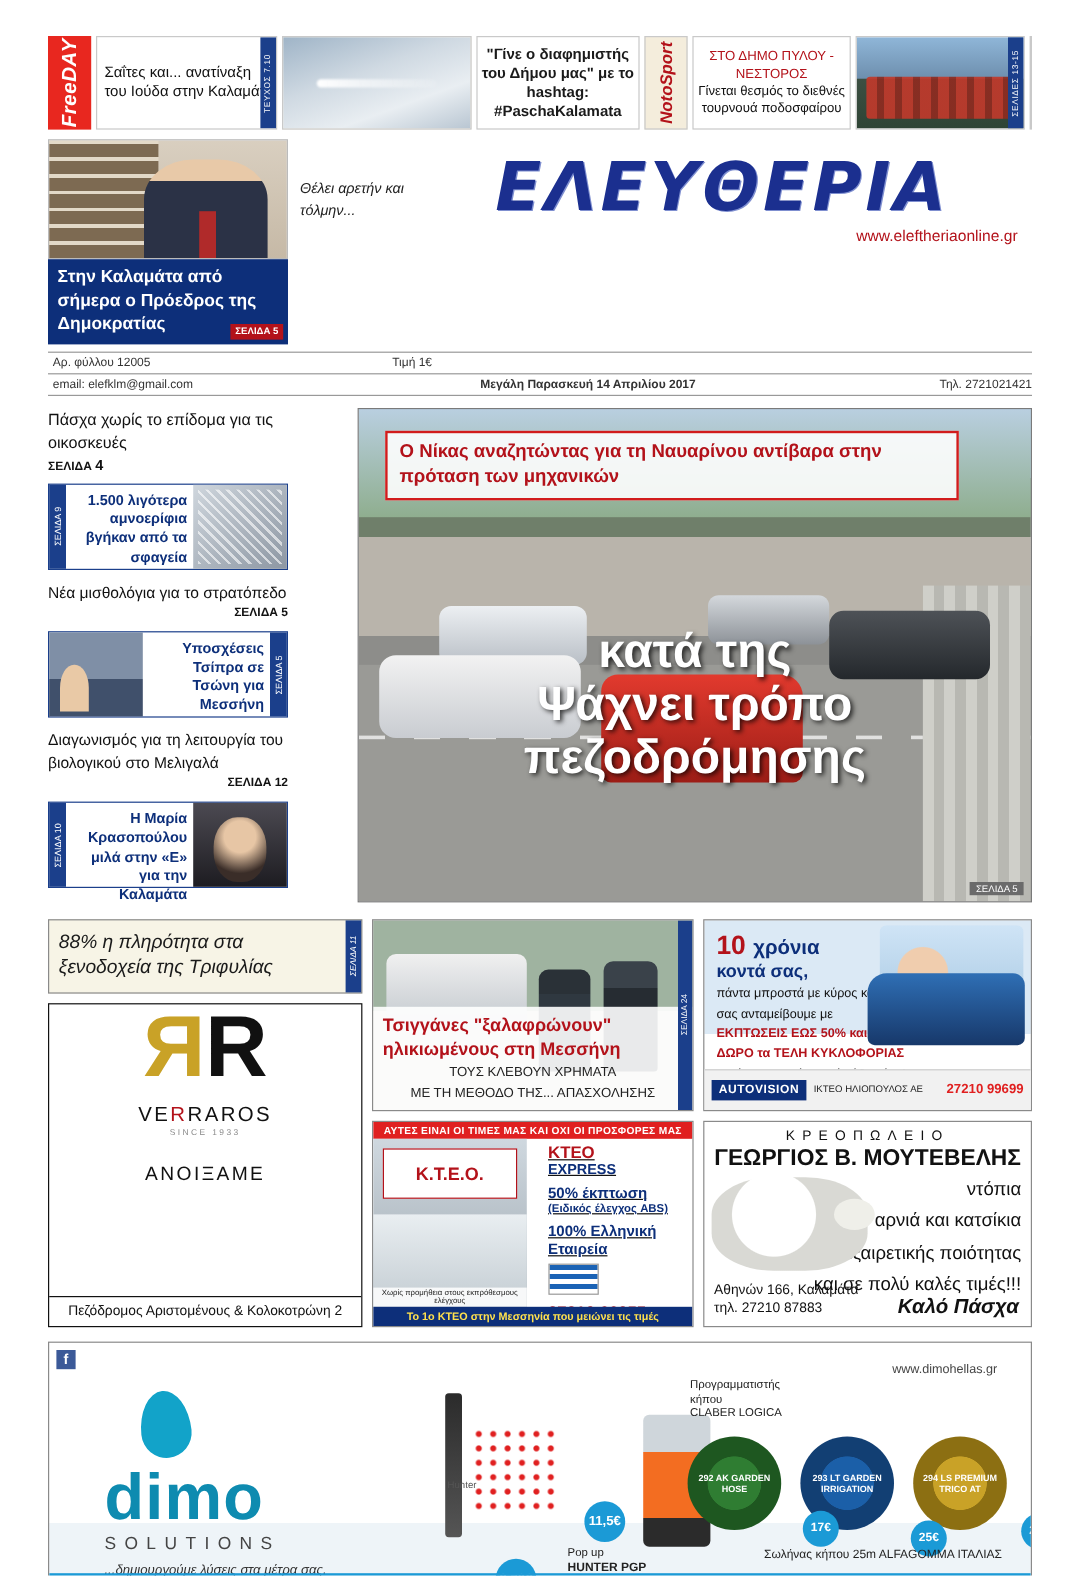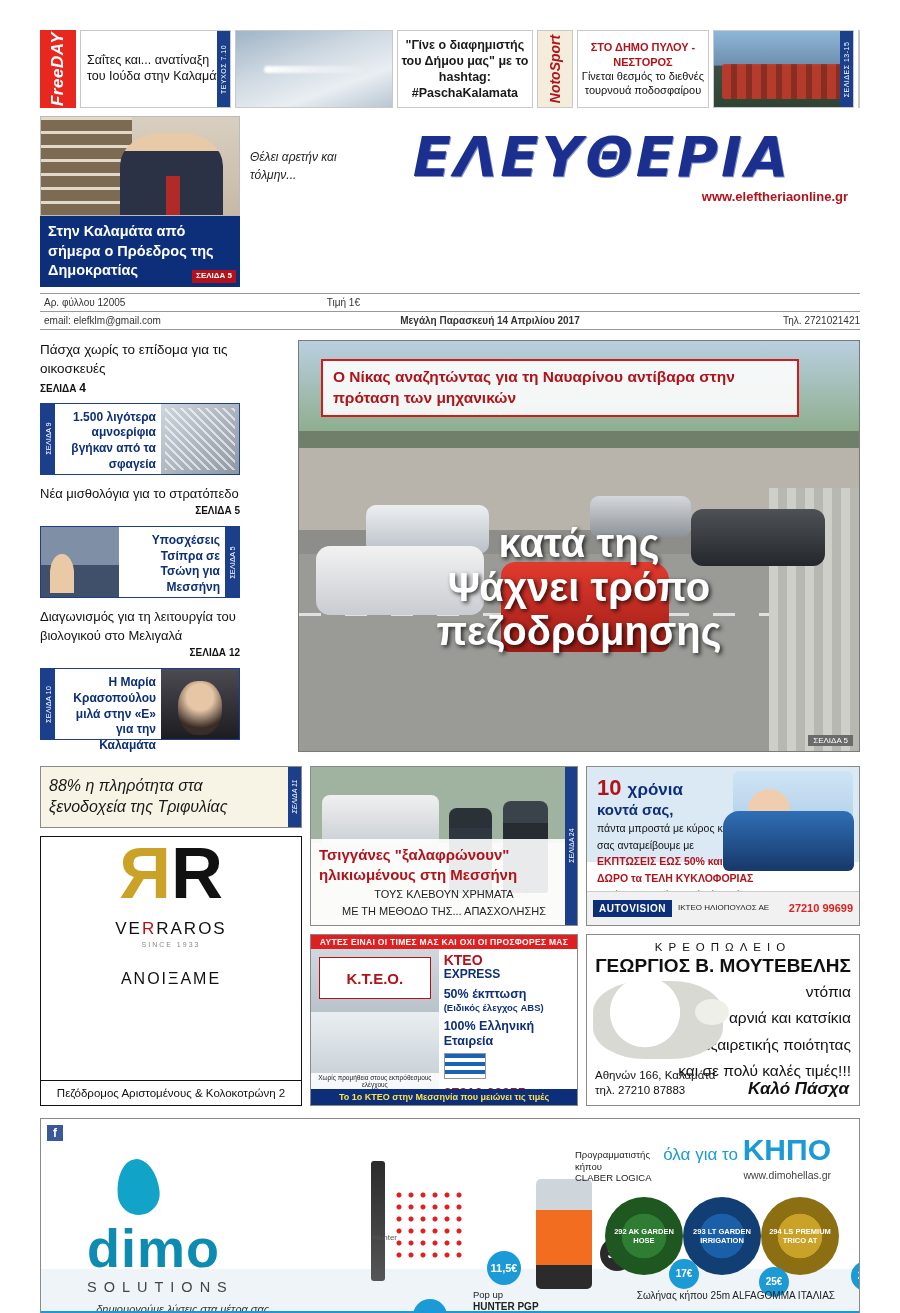--- a/index.html
+++ b/index.html
@@ -45,21 +45,21 @@
   }
   .tb3 { width: 145px; background: #fff; display:flex; align-items:center; justify-content:center;}
   .tb3 .txt { font-size: 12.5px; font-weight: bold; line-height: 1.3; text-align: center; color:#1a1a1a;}
   .notosport {
     width: 36px; background: #f4eddc; border:1px solid #c9c9c9; display:flex;
     align-items:center; justify-content:center; color:#b3121a;
   }
   .notosport span { transform: rotate(-90deg); font-weight: bold; font-style: italic; font-size: 14px; white-space: nowrap;}
   .tb4 { width: 140px; display:flex; align-items:center; justify-content:center; }
   .tb4 .txt { font-size: 11px; line-height: 1.3; text-align:center; color:#111; }
-  .tb4 .hl { color: #b3121a; font-weight: bold; text-align: center; }
+  .tb4 .hl { color: #b3121a; font-weight: normal; text-align: center; }
   .tb5 { width: 150px; }
   .tb5 .photo {
     width:100%; height:100%;
     background: linear-gradient(180deg,#8fb6d8 0%, #6e8fae 45%, #3c4f42 46%, #2e4435 100%);
     position: relative;
   }
   .tb5 .photo::after{
     content:""; position:absolute; left:6%; bottom:10%; width:88%; height:46%;
     background: repeating-linear-gradient(90deg,#c0392b 0 9px,#8e2b20 9px 15px);
     border-radius: 3px; opacity:.92;
@@ -80,21 +80,21 @@
   .motto {
     width: 104px; display:flex; flex-direction:column; justify-content:center;
     font-style: italic; font-size: 12px; color:#222; padding-left: 10px; line-height:1.5;
   }
   .logobox { flex:1; display:flex; flex-direction:column; justify-content:center; }
   .logo {
     font-family: "DejaVu Sans", sans-serif; font-weight: bold; font-style: italic;
     font-size: 56px; color: #1b2f8f; letter-spacing: 3px; line-height: 1;
     text-align: center; text-shadow: 1px 1px 0 #7f8fd0;
   }
-  .siteurl { text-align: right; color:#b3121a; font-weight: bold; font-size: 13px; margin-top: 4px; padding-right: 12px;}
+  .siteurl { text-align: right; color:#b3121a; font-weight: normal; font-size: 13px; margin-top: 4px; padding-right: 12px;}
 
   
   .prescaption {
     width: 200px; background: #0d2f7a; color:#fff; padding: 6px 8px; position: relative;
     font-weight: bold; font-size: 14.5px; line-height: 1.35;
   }
   .prescaption .pg {
     position:absolute; right:4px; bottom:4px; background:#b3121a; color:#fff;
     font-size: 8px; padding: 1px 4px; font-weight: bold;
   }
@@ -207,21 +207,21 @@
   .kteo { flex:1; border:1px solid #8a8a8a; position:relative; background:#fff; overflow:hidden;}
   .kteo .topbar { background:#e02020; color:#fff; font-size:8.5px; font-weight:bold;
      text-align:center; padding: 2px; letter-spacing:.3px;}
   .kteo .body { display:flex; height: calc(100% - 30px); }
   .kteo .left { width: 48%; position:relative; background: linear-gradient(180deg,#cfd8df,#9fa9b1);}
   .kteo .left .sign { position:absolute; left:6%; top:6%; width:88%; height: 30%;
      background:#fff; border:1px solid #b3121a; display:flex; align-items:center; justify-content:center;
      color:#b3121a; font-weight:bold; font-size: 15px;}
   .kteo .left .bldg { position:absolute; left:0; right:0; bottom:0; height:55%;
      background: linear-gradient(180deg,#e9eef1,#c3ccd2);}
-  .kteo .right { width:52%; padding: 4px 5px; }
+  .kteo .right { width:52%; padding: 4px 18px; text-decoration: underline; }
   .kteo .r1 { color:#b3121a; font-weight:bold; font-size: 14px; line-height:1.1;}
   .kteo .r2 { color:#0d2f7a; font-weight:bold; font-size: 9.5px; }
   .kteo .r3 { color:#0d2f7a; font-weight:bold; font-size: 12.5px; margin-top: 6px; line-height:1.2;}
   .kteo .flag { width: 42px; height: 26px; margin-top: 4px;
      background: repeating-linear-gradient(180deg,#1b63b5 0 4px,#fff 4px 8px); border:1px solid #999;}
   .kteo .phone { color:#b3121a; font-weight:bold; font-size: 14px; margin-top: 6px;}
   .kteo .site { color:#0d2f7a; font-size: 9.5px; }
   .kteo .botbar { position:absolute; left:0; right:0; bottom:0; background:#0d2f7a; color:#ffe14d;
      font-size: 9px; font-weight:bold; text-align:center; padding: 3px;}
   .kteo .strip { position:absolute; left:0; bottom:16px; width:48%; background:rgba(255,255,255,.85);
@@ -277,21 +277,21 @@
   .b2 { left: 372px; top: 180px; width: 34px; height: 34px; background:#1b9ad6;}
   .b3 { left: 559px; top: 118px; width: 34px; height: 34px; background:#2a2a2a;}
   .lbl { position:absolute; font-size: 9.5px; color:#222; line-height:1.25;}
   .lbl b { font-size: 10px; }
   .valve { position:absolute; left: 495px; top: 60px; width: 56px; height: 110px;
      background: linear-gradient(180deg,#cfd6db 0 28%, #f36d21 28% 78%, #2b2b2b 78% 100%); border-radius: 5px;}
   .kipo { position:absolute; right: 28px; top: 14px; text-align:right;}
   .kipo .t1 { font-size: 17px; color:#1b9ad6; }
   .kipo .t1 b { font-size: 30px; color:#1b9ad6;}
   .kipo .t2 { font-size: 10.5px; color:#444; margin-top:2px;}
-  .reels { position:absolute; right: 20px; top: 78px; display:flex; gap: 0; justify-content: space-between; }
+  .reels { position:absolute; right: 20px; top: 78px; display:flex; gap: 16px; justify-content: space-between; }
   .reel { width: 78px; height: 78px; border-radius:50%; display:flex; align-items:center; justify-content:center;
      color:#fff; font-size: 7.5px; text-align:center; font-weight:bold; line-height:1.2; padding: 8px;}
   .reel.g { background: radial-gradient(circle,#2f7d32 40%, #1e5720 41%); }
   .reel.b { background: radial-gradient(circle,#1b5fa8 40%, #123f73 41%); }
   .reel.y { background: radial-gradient(circle,#c9a227 40%, #8c6f12 41%); }
   .pricetag { position:absolute; width: 30px; height: 30px; border-radius:50%; background:#1b9ad6;
      color:#fff; font-size: 10px; font-weight:bold; display:flex; align-items:center; justify-content:center;}
   .hose { position:absolute; right: 24px; bottom: 26px; font-size: 10px; color:#222;}
   .footerbar { position:absolute; left:0; right:0; bottom:0; background:#1b9ad6; color:#fff;
      font-size: 8.5px; padding: 3px 8px; letter-spacing:.4px;}
@@ -572,24 +572,20 @@
 
     <div class="valve"></div>
     <div class="bubble b3">39€</div>
     <div class="lbl" style="left:534px; top:30px;">
       <span>Προγραμματιστής</span><br>
       <span>κήπου</span><br>
       <span>CLABER LOGICA</span>
     </div>
 
     <div class="kipo">
-      <div class="t1">
-        <span>όλα για το</span>
-        <b>ΚΗΠΟ</b>
-      </div>
       <div class="t2">www.dimohellas.gr</div>
     </div>
 
     <div class="reels">
       <div class="reel g">292 ΑΚ GARDEN HOSE</div>
       <div class="reel b">293 LT GARDEN IRRIGATION</div>
       <div class="reel y">294 LS PREMIUM TRICO AT</div>
     </div>
     <div class="pricetag" style="left:628px; top:140px;">17€</div>
     <div class="pricetag" style="left:718px; top:148px;">25€</div>

